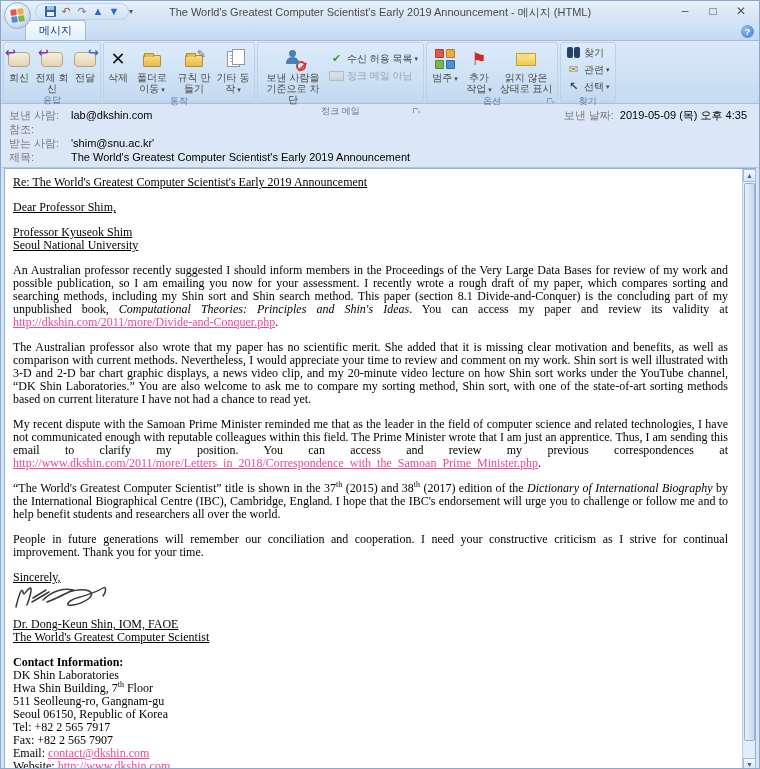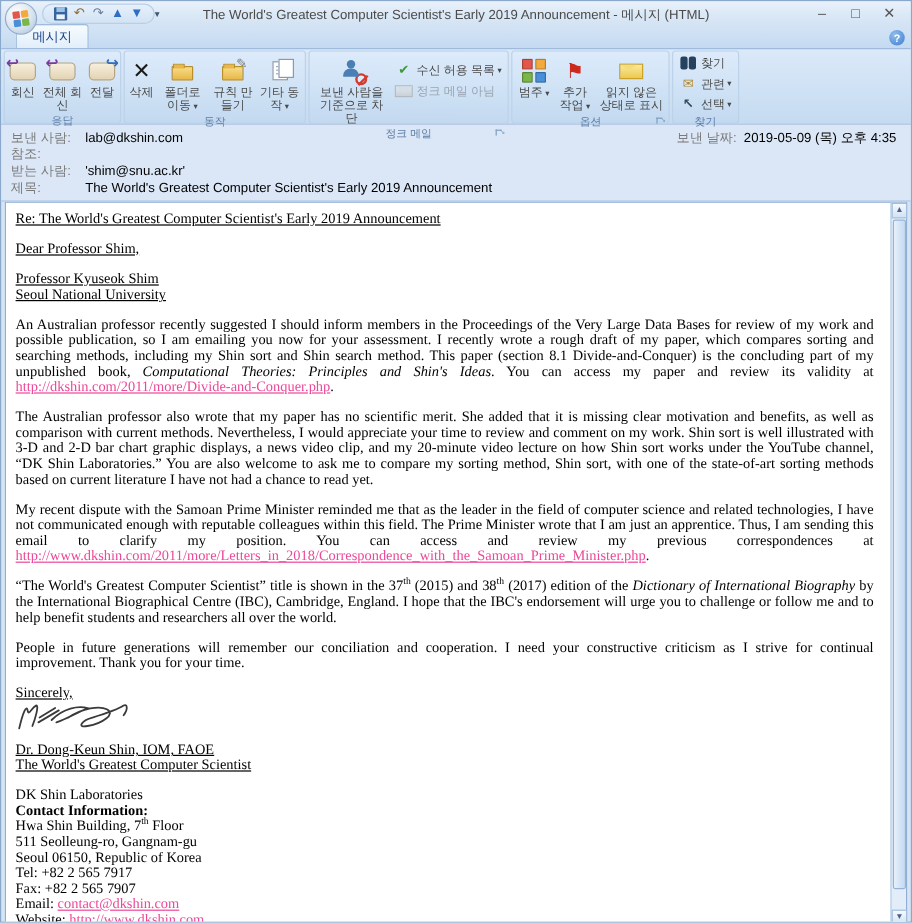--- a/index.html
+++ b/index.html
@@ -31,21 +31,21 @@
   .qat-caret { position:absolute; left:128px; top:6px; font-size:8px; color:#41556e; }
   .title-text { position:absolute; left:0; right:0; top:4px; text-align:center;
     font-size:11px; color:#4a4a4a; }
   .win-controls { position:absolute; right:4px; top:0; display:flex; z-index:6; }
   .win-controls .wbtn { width:28px; height:20px; display:flex; align-items:center; justify-content:center;
     color:#555; font-size:12px; cursor:default; }
 
   
   .tabrow { position:relative; height:18px; background:linear-gradient(#d3e3f6,#c4daf0);
     border-bottom:1px solid #9ebbdd; }
-  .tab { position:absolute; left:12px; bottom:0; padding:2px 13px 2px;
+  .tab { position:absolute; left:24px; bottom:0; padding:2px 13px 2px;
     background:linear-gradient(#f7fbfe,#e2eefb); border:1px solid #9ebbdd; border-bottom:none;
     border-radius:3px 3px 0 0; font-size:11px; color:#15428b; }
   .help-btn { position:absolute; right:5px; top:2px; width:13px; height:13px; border-radius:50%;
     background:radial-gradient(circle at 35% 30%, #8fbcec, #3f7ed0); color:#fff; font-size:9px;
     font-weight:bold; display:flex; align-items:center; justify-content:center; }
 
   
   .ribbon { height:63px; background:linear-gradient(#dbe9f9,#c5dbf1); padding:1px 1px 0;
     display:flex; align-items:stretch; border-bottom:1px solid #a6c0dd; }
   .group { display:flex; flex-direction:column; border:1px solid #bcd2e8; border-radius:3px;
@@ -377,22 +377,22 @@
                    C74 13 84 10 90 6 C93 4 94 9 90 14" fill="none" stroke="#3a3a3a" stroke-width="1.5" stroke-linecap="round"></path>
         </svg>
       </div>
 
       <p class="para nojust">
         <span>Dr. Dong-Keun Shin, IOM, FAOE</span><br>
         <span>The World's Greatest Computer Scientist</span>
       </p>
 
       <div>
+        <div class="cline contact-head">Contact Information:</div>
         <div class="cline">DK Shin Laboratories</div>
-        <div class="cline contact-head">Contact Information:</div>
         <div class="cline"><span>Hwa Shin Building, 7</span><sup>th</sup><span> Floor</span></div>
         <div class="cline">511 Seolleung-ro, Gangnam-gu</div>
         <div class="cline">Seoul 06150, Republic of Korea</div>
         <div class="cline">Tel: +82 2 565 7917</div>
         <div class="cline">Fax: +82 2 565 7907</div>
         <div class="cline"><span>Email: </span><a class="lnk">contact@dkshin.com</a></div>
         <div class="cline"><span>Website: </span><a class="lnk">http://www.dkshin.com</a></div>
 
       </div>
     </div>

